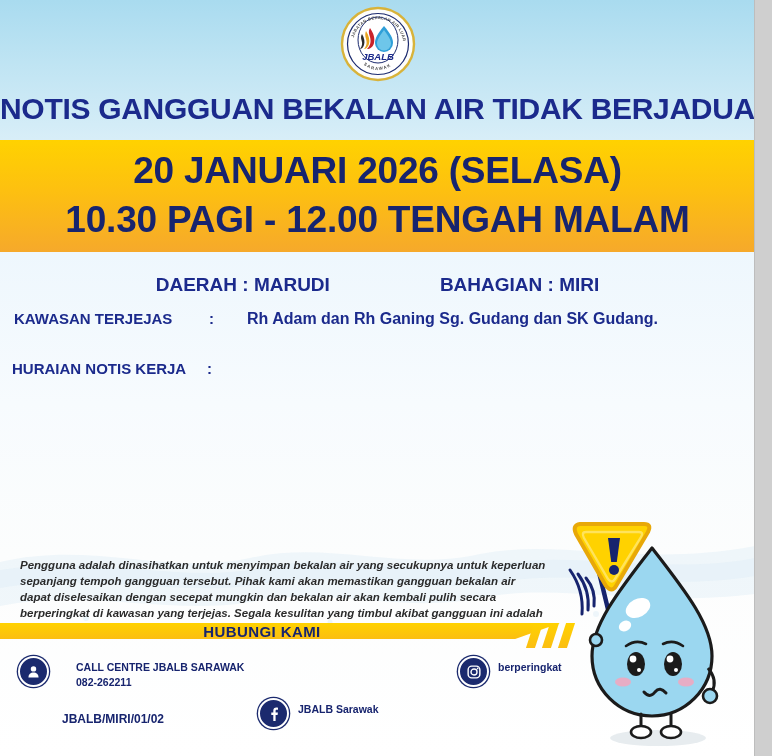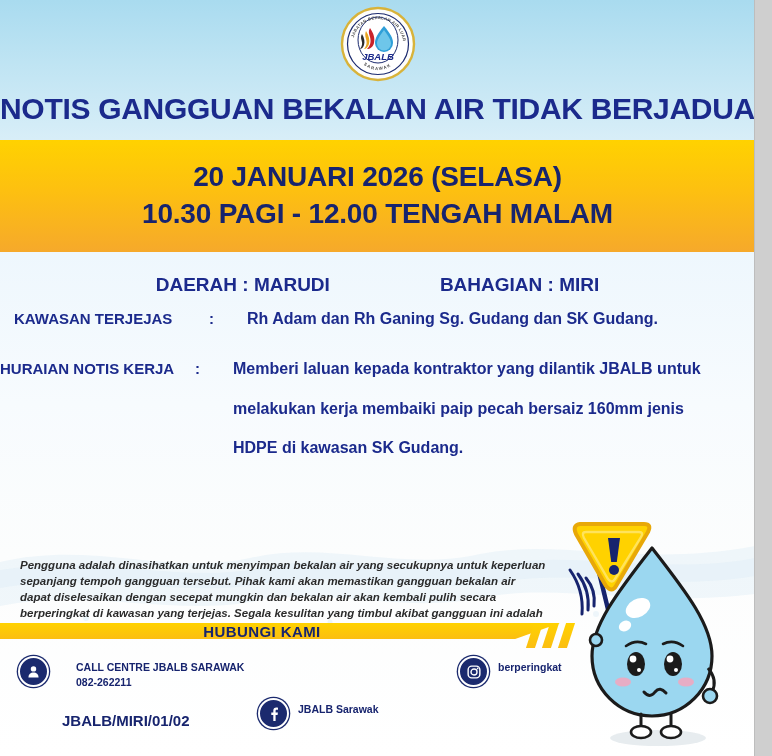--- a/index.html
+++ b/index.html
@@ -63,21 +63,21 @@
   .date-banner {
     position: relative;
     height: 112px;
     background: linear-gradient(180deg, #ffd200 0%, #fdc010 45%, #f6a92b 100%);
     display: flex;
     flex-direction: column;
     align-items: center;
     justify-content: center;
   }
   .date-line {
-    font-size: 28px;
+    font-size: 37px;
     font-weight: bold;
     color: #17246e;
     line-height: 1.32;
     letter-spacing: -0.2px;
   }
 
   
   .body-area {
     position: relative;
     height: 504px;
@@ -113,21 +113,21 @@
     color: #1b2a8c;
     width: 38px;
     flex: 0 0 38px;
   }
   .field-value {
     font-size: 16px;
     font-weight: bold;
     color: #1b2a8c;
   }
   .field-area { top: 58px; left: 14px; right: 14px; }
-  .field-desc { top: 108px; left: 0; right: 30px; }
+  .field-desc { top: 108px; left: 12px; right: 30px; }
   .desc-lines p {
     margin: 0 0 22px 0;
     font-size: 16px;
     font-weight: bold;
     color: #1b2a8c;
     line-height: 1.1;
   }
   .desc-lines p:last-child { margin-bottom: 0; }
 
   
@@ -219,21 +219,21 @@
   }
   .contact-text div { white-space: nowrap; }
   .c-phone { left: 18px; top: 0; gap: 27px; }
   .c-web   { left: 258px; top: 0; }
   .c-insta { left: 458px; top: 0; }
   .c-fb    { left: 258px; top: 42px; }
   .ref-code {
     position: absolute;
     left: 62px;
     top: 56px;
-    font-size: 15px;
+    font-size: 12px;
     font-weight: bold;
     color: #17246e;
   }
 
   
   .mascot {
     position: absolute;
     right: 0;
     bottom: 0;
     width: 215px;
@@ -285,25 +285,20 @@
 
     <div class="field field-area">
       <span class="field-label">KAWASAN TERJEJAS</span>
       <span class="field-colon">:</span>
       <span class="field-value">Rh Adam dan Rh Ganing Sg. Gudang dan SK Gudang.</span>
     </div>
 
     <div class="field field-desc">
       <span class="field-label">HURAIAN NOTIS KERJA</span>
       <span class="field-colon">:</span>
-      <span class="desc-lines">
-        <p>Memberi laluan kepada kontraktor yang dilantik JBALB untuk</p>
-        <p>melakukan kerja membaiki paip pecah bersaiz 160mm jenis</p>
-        <p>HDPE di kawasan SK Gudang.</p>
-      </span>
     </div>
 
     <svg class="splash" viewBox="0 0 755 130" preserveAspectRatio="none">
       <path d="M0 52 C 90 30, 170 66, 250 48 C 330 30, 400 62, 480 44 C 560 28, 640 58, 755 36 L755 84 C 640 98, 560 72, 480 88 C 400 104, 330 76, 250 92 C 170 106, 90 78, 0 96 Z" fill="#dcecf6" opacity="0.75"></path>
       <path d="M0 60 C 100 44, 180 74, 260 58 C 350 40, 420 70, 500 54 C 580 40, 660 66, 755 48 L755 66 C 660 82, 580 58, 500 72 C 420 86, 350 58, 260 74 C 180 88, 100 62, 0 78 Z" fill="#cde3f1" opacity="0.6"></path>
       <circle cx="86" cy="108" r="3" fill="#d4e8f4" opacity="0.8"></circle>
       <circle cx="142" cy="118" r="2" fill="#d4e8f4" opacity="0.8"></circle>
       <circle cx="330" cy="112" r="2.5" fill="#d4e8f4" opacity="0.8"></circle>
       <circle cx="596" cy="104" r="3" fill="#d4e8f4" opacity="0.7"></circle>
       <circle cx="648" cy="120" r="2" fill="#d4e8f4" opacity="0.7"></circle>

